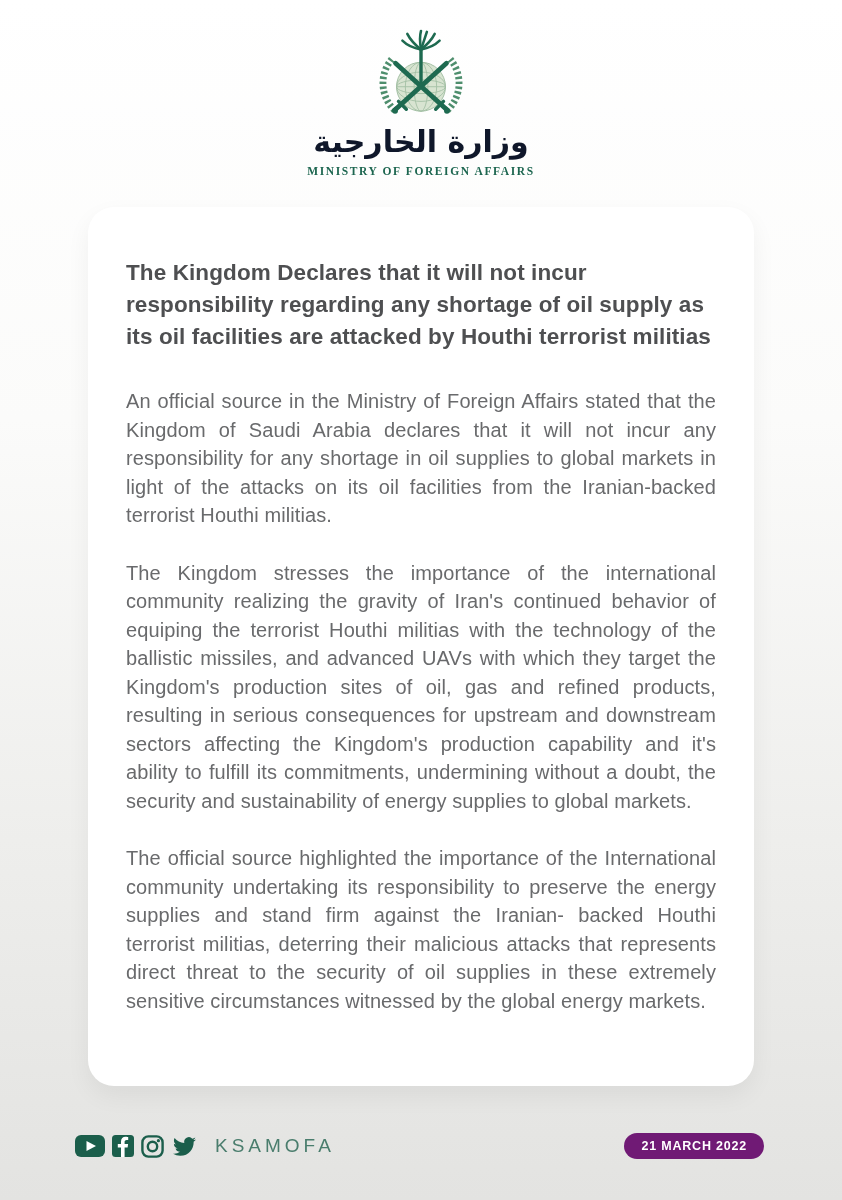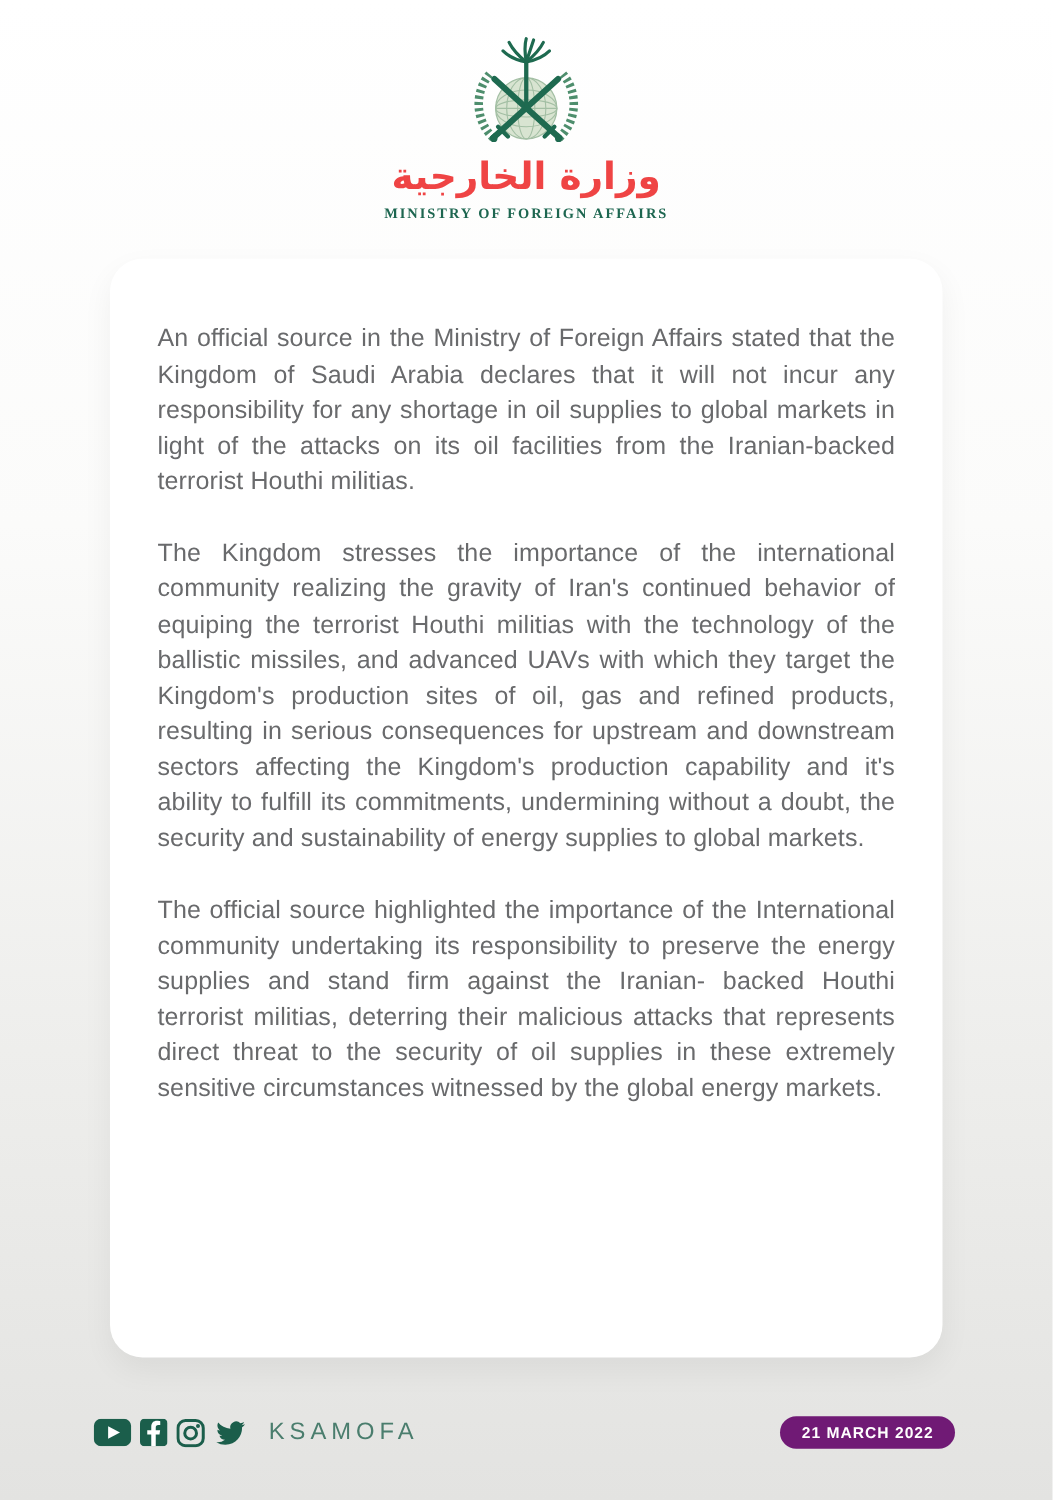--- a/index.html
+++ b/index.html
@@ -7,21 +7,21 @@
   body {
     font-family: "Liberation Sans", sans-serif;
     background: linear-gradient(180deg, #ffffff 0%, #fbfbfa 35%, #eeeeec 70%, #e3e3e1 100%);
     position: relative;
     overflow: hidden;
   }
   .header { position:absolute; top:28px; left:0; right:0; text-align:center; }
   .emblem { display:block; margin:0 auto; }
   .arabic-title {
     margin-top:2px;
-    font-size:30px; font-weight:bold; color:#ef4444;
+    font-size:30px; font-weight:bold; color:#0f172a;
     direction:rtl; line-height:1.3;
     font-family:"DejaVu Sans", sans-serif;
   }
   .ministry-name {
     margin-top:4px;
     font-family:"Liberation Serif", serif;
     font-size:11.5px; font-weight:bold; letter-spacing:1.6px;
     color:#1d6650;
   }
   .card {
@@ -97,20 +97,21 @@
       <path d="M60,22 Q72,20 79,13" stroke-width="2.6"></path>
       <path d="M60,22 Q70,14 74,6" stroke-width="2.6"></path>
       <path d="M60,22 Q64,10 66,4" stroke-width="2.6"></path>
     </g>
   </svg>
   <div class="arabic-title">وزارة الخارجية</div>
   <div class="ministry-name">MINISTRY OF FOREIGN AFFAIRS</div>
 </div>
 
 <div class="card">
+  <div class="statement-title">The Kingdom Declares that it will not incur responsibility regarding any shortage of oil supply as its oil facilities are attacked by Houthi terrorist militias</div>
   <p class="statement-paragraph">An official source in the Ministry of Foreign Affairs stated that the Kingdom of Saudi Arabia declares that it will not incur any responsibility for any shortage in oil supplies to global markets in light of the attacks on its oil facilities from the Iranian-backed terrorist Houthi militias.</p>
   <p class="statement-paragraph">The Kingdom stresses the importance of the international community realizing the gravity of Iran's continued behavior of equiping the terrorist Houthi militias with the technology of the ballistic missiles, and advanced UAVs with which they target the Kingdom's production sites of oil, gas and refined products, resulting in serious consequences for upstream and downstream sectors affecting the Kingdom's production capability and it's ability to fulfill its commitments, undermining without a doubt, the security and sustainability of energy supplies to global markets.</p>
   <p class="statement-paragraph">The official source highlighted the importance of the International community undertaking its responsibility to preserve the energy supplies and stand firm against the Iranian- backed Houthi terrorist militias, deterring their malicious attacks that represents direct threat to the security of oil supplies in these extremely sensitive circumstances witnessed by the global energy markets.</p>
 </div>
 
 <div class="footer">
   <div class="footer-left">
     <svg class="social-icon" width="30" height="22" viewBox="0 0 30 22">
       <rect x="0" y="0" width="30" height="22" rx="6" fill="#1b5e4b"></rect>
       <polygon points="11.5,6 21,11 11.5,16" fill="#ffffff"></polygon>

